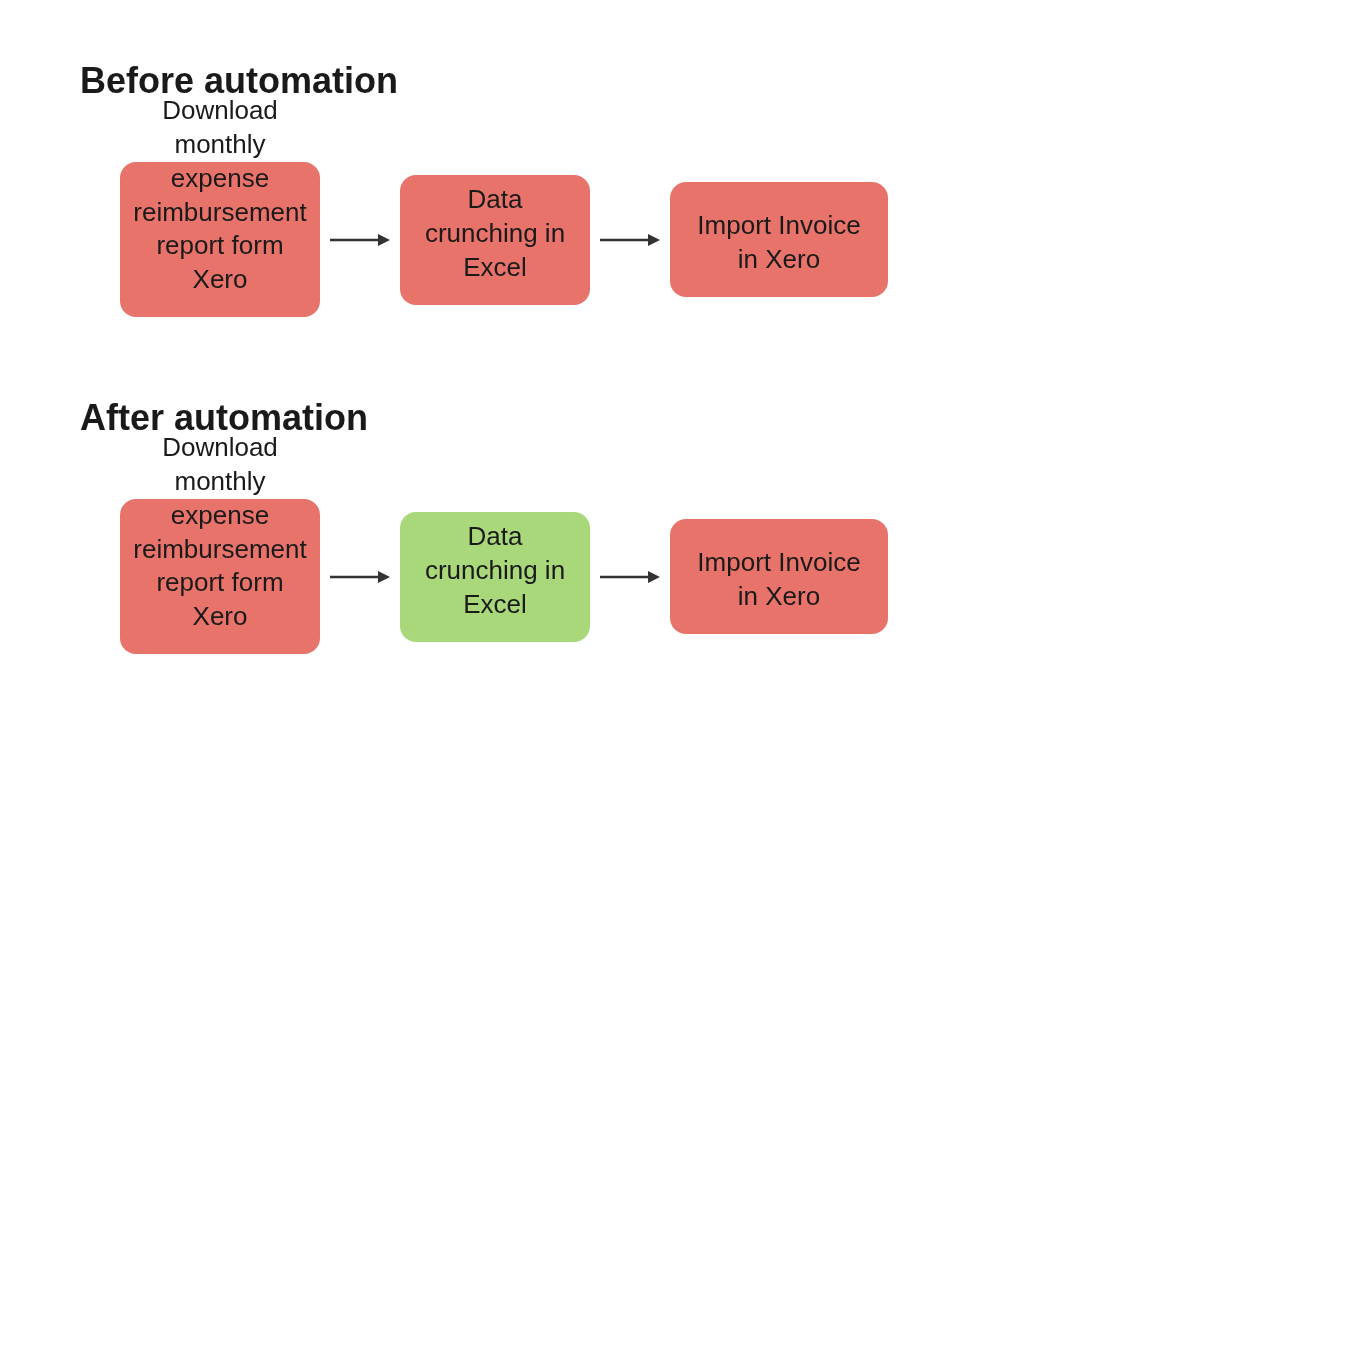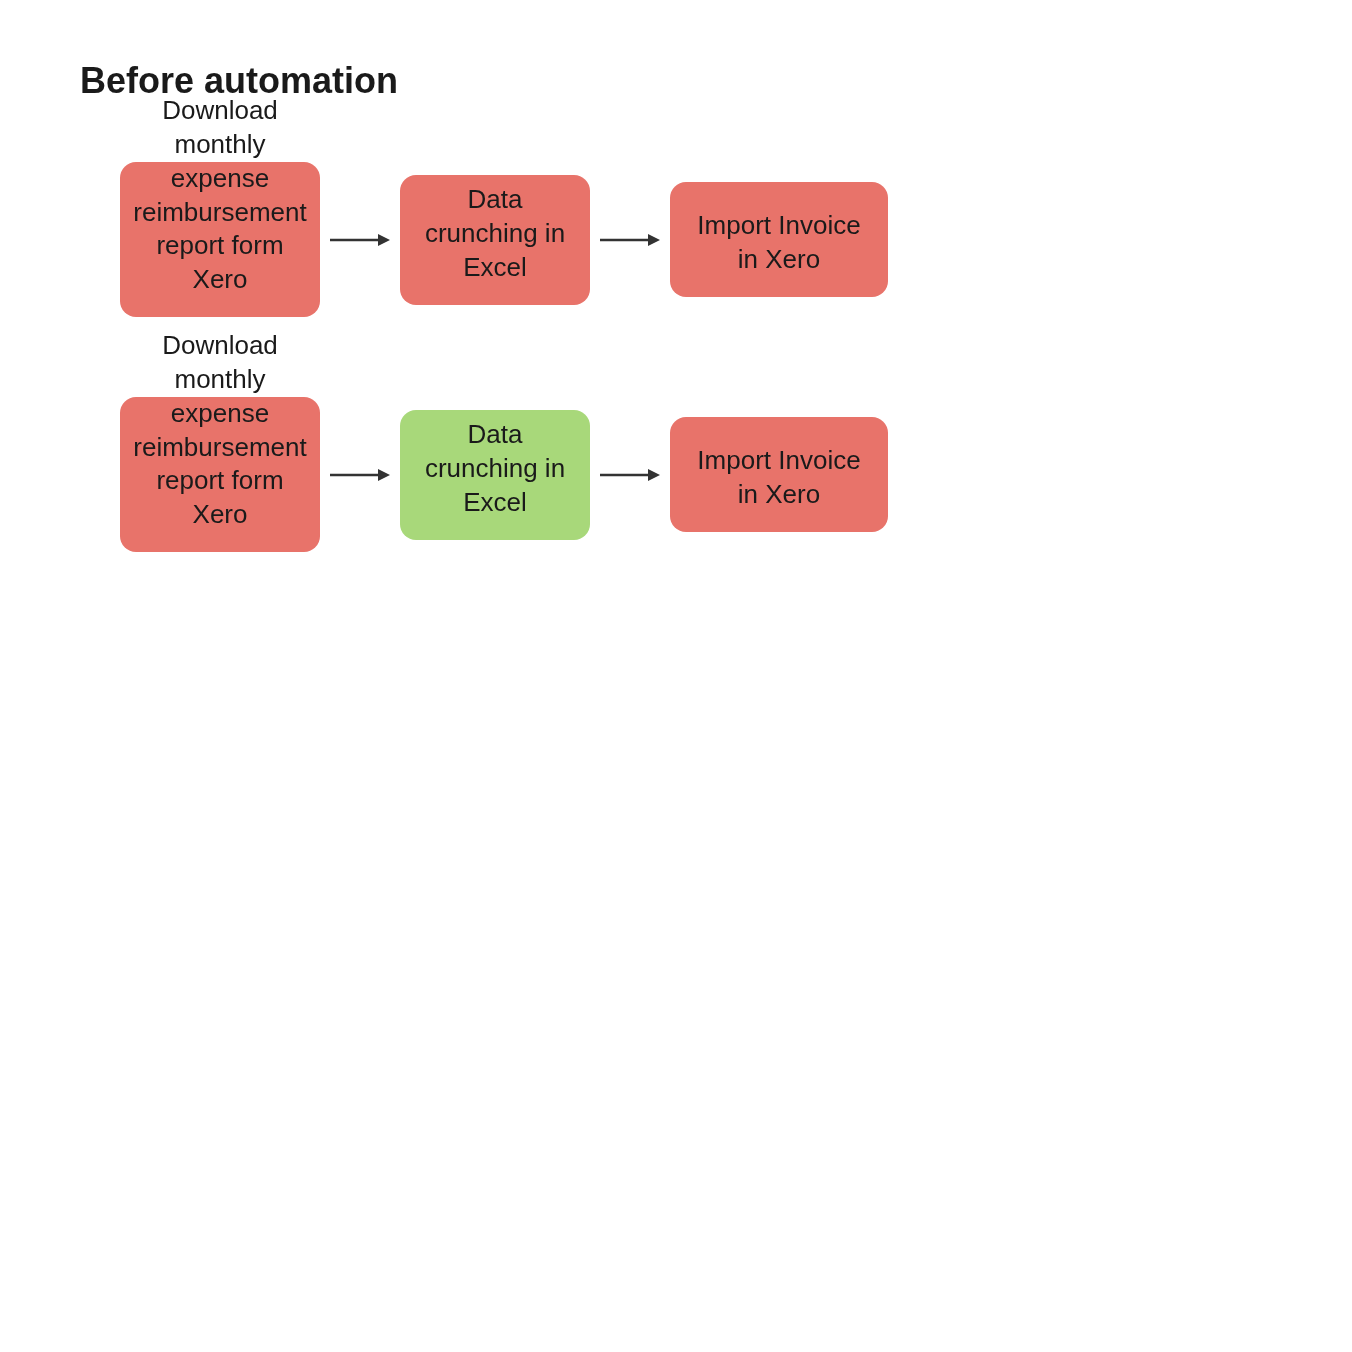--- a/index.html
+++ b/index.html
@@ -111,20 +111,21 @@
     </div>
 
     <div class="flow-node node-red node-import">
       <span>Import Invoice in Xero</span>
     </div>
 
   </div>
 </div>
 
 <div class="section" style="margin-top: 80px;">
+  <h1 class="section-title">After automation</h1>
 
   <div class="flow-container">
 
     <div class="flow-node node-red node-download">
       <span>Download monthly expense reimbursement report form Xero</span>
     </div>
 
     <div class="arrow">
       <svg viewBox="0 0 60 30" xmlns="http://www.w3.org/2000/svg">
         <line x1="0" y1="15" x2="48" y2="15" stroke="#333" stroke-width="2.5"></line>

